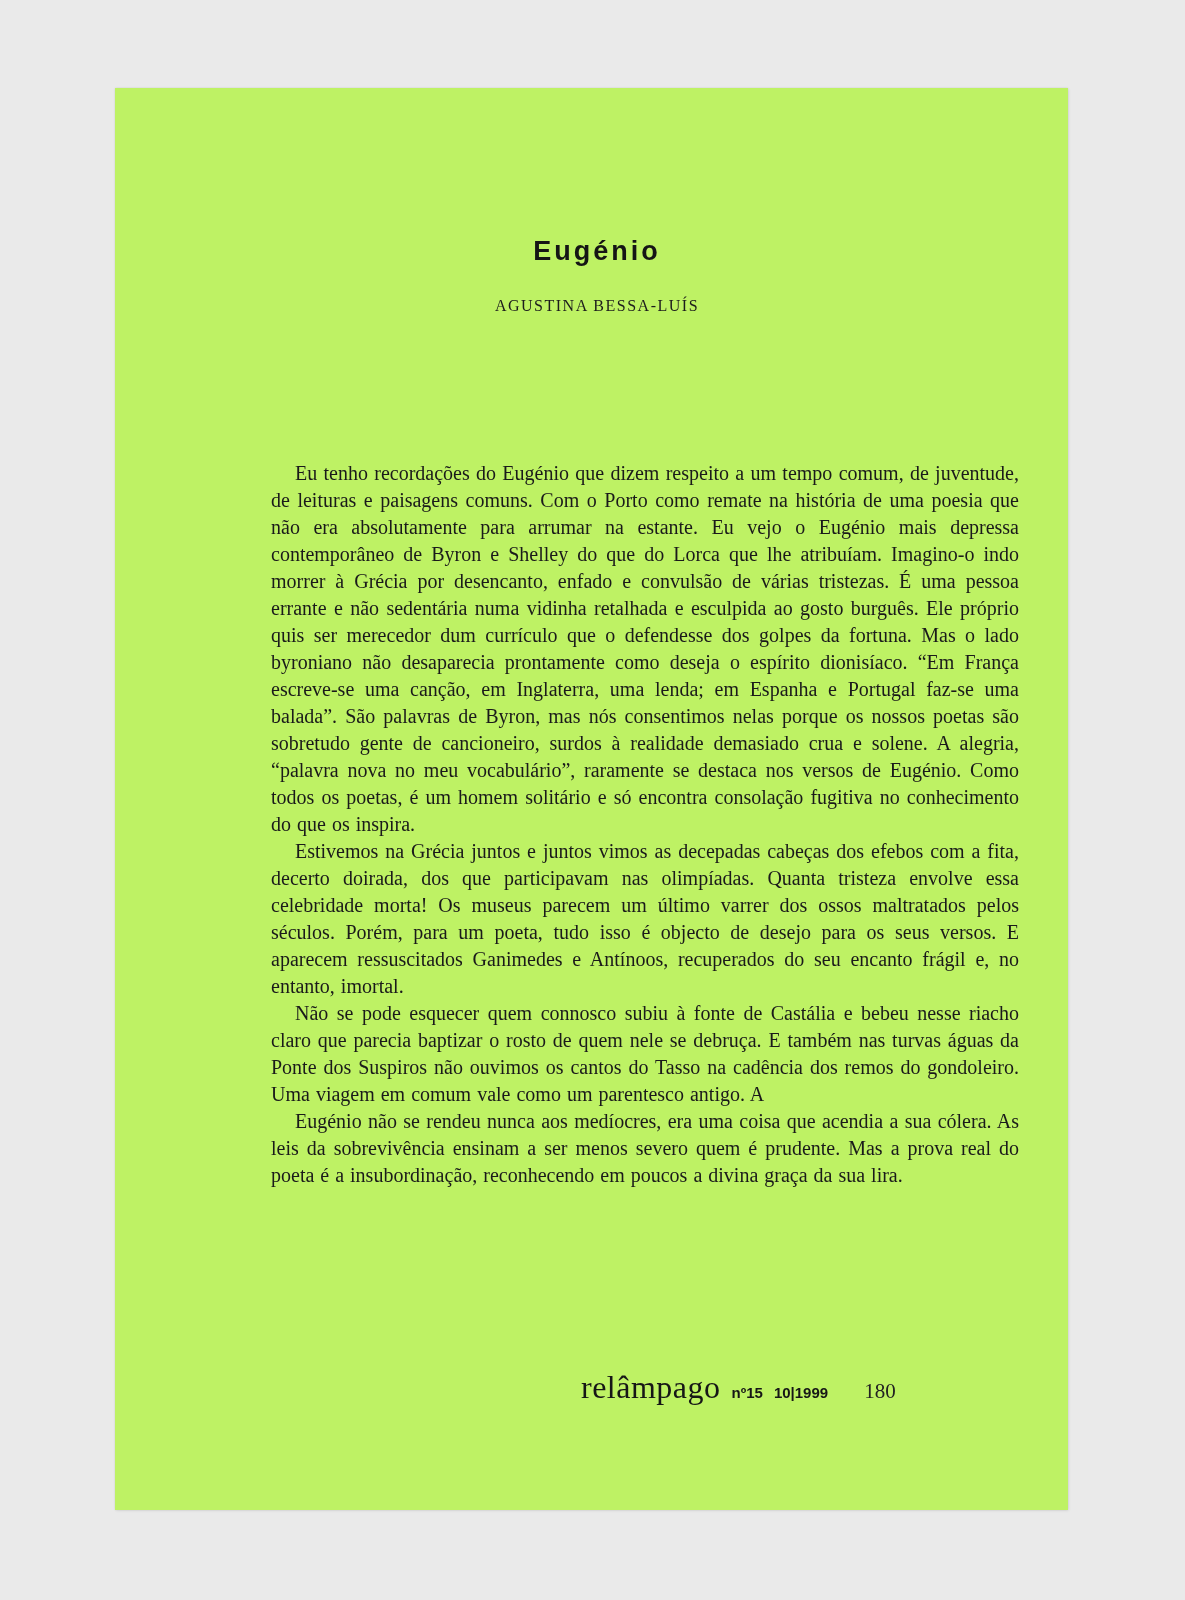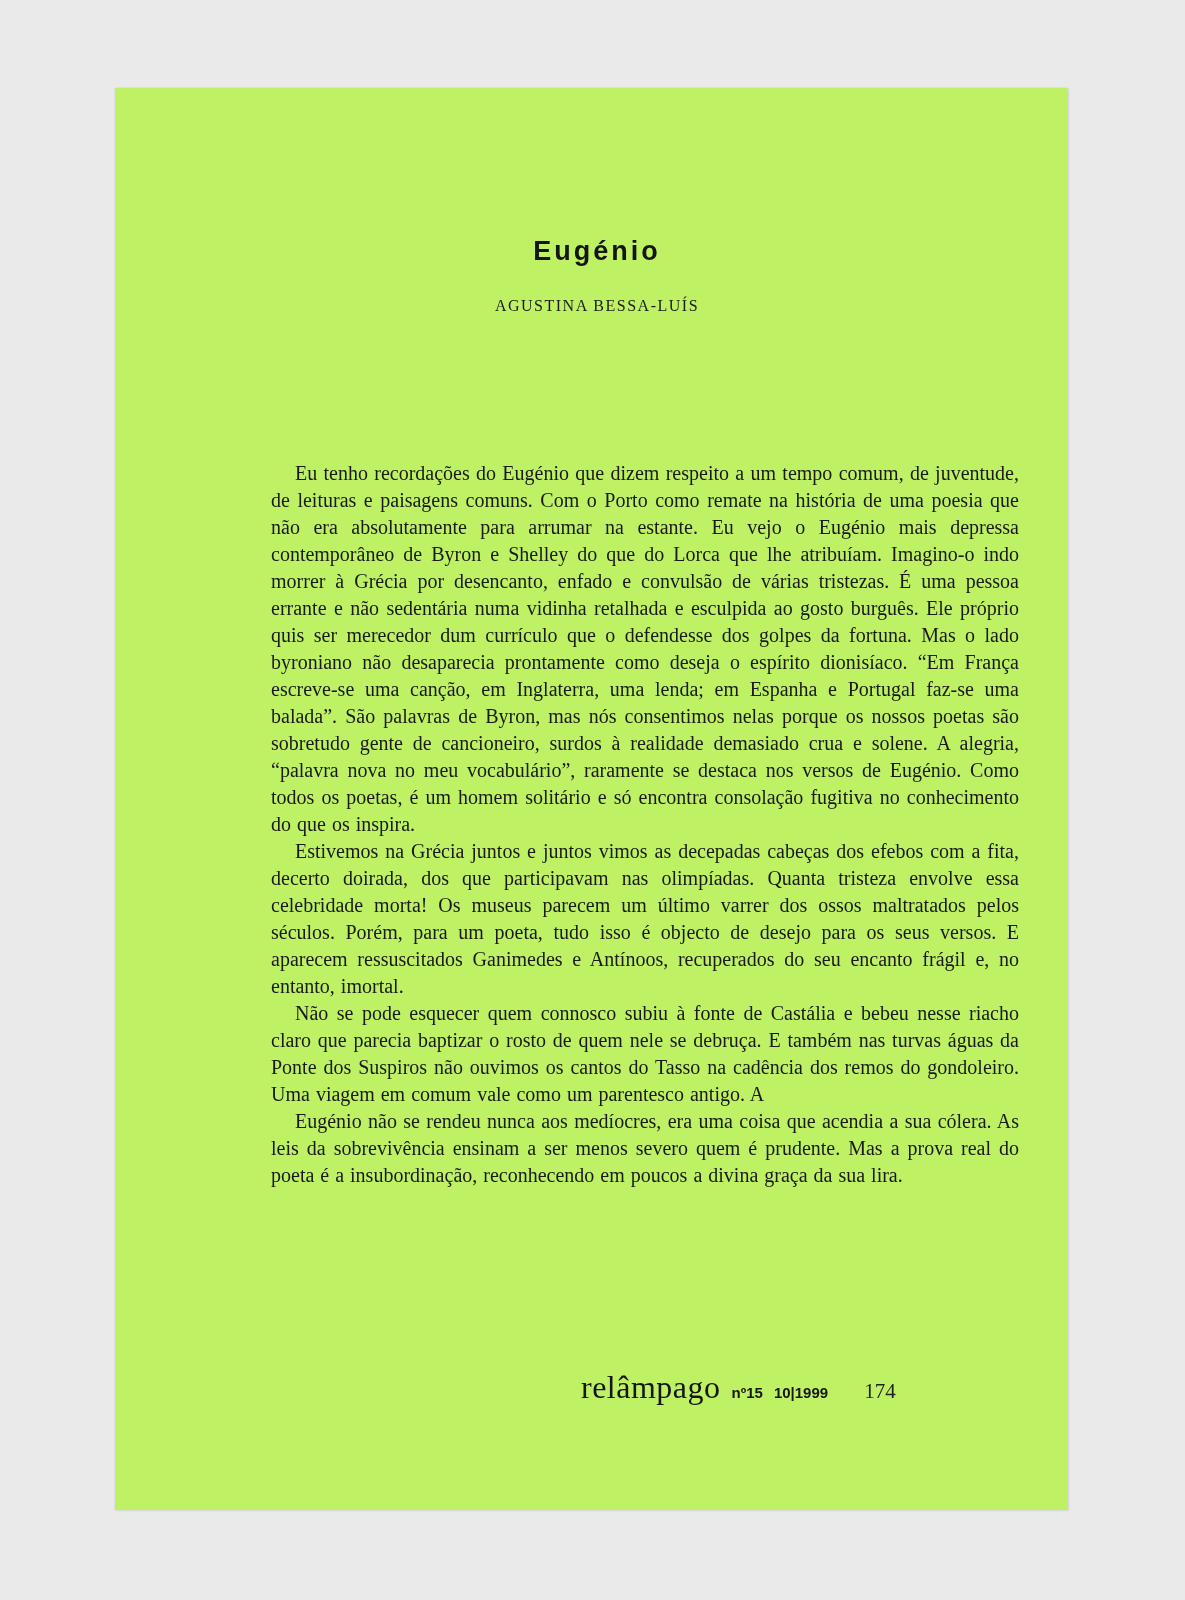--- a/index.html
+++ b/index.html
@@ -119,18 +119,18 @@
       <p>Estivemos na Grécia juntos e juntos vimos as decepadas cabeças dos efebos com a fita, decerto doirada, dos que participavam nas olimpíadas. Quanta tristeza envolve essa celebridade morta! Os museus parecem um último varrer dos ossos maltratados pelos séculos. Porém, para um poeta, tudo isso é objecto de desejo para os seus versos. E aparecem ressuscitados Ganimedes e Antínoos, recuperados do seu encanto frágil e, no entanto, imortal.</p>
       <p>Não se pode esquecer quem connosco subiu à fonte de Castália e bebeu nesse riacho claro que parecia baptizar o rosto de quem nele se debruça. E também nas turvas águas da Ponte dos Suspiros não ouvimos os cantos do Tasso na cadência dos remos do gondoleiro. Uma viagem em comum vale como um parentesco antigo. A</p>
       <p>Eugénio não se rendeu nunca aos medíocres, era uma coisa que acendia a sua cólera. As leis da sobrevivência ensinam a ser menos severo quem é prudente. Mas a prova real do poeta é a insubordinação, reconhecendo em poucos a divina graça da sua lira.</p>
     </div>
 
     <div class="footer">
       <div class="footer-inner">
         <span class="journal-name">relâmpago</span>
         <span class="journal-issue">nº15</span>
         <span class="journal-date">10|1999</span>
-        <span class="page-number">174</span>
+        <span class="page-number">180</span>
       </div>
     </div>
 
   </div>
 </div>
 
 </body></html>

